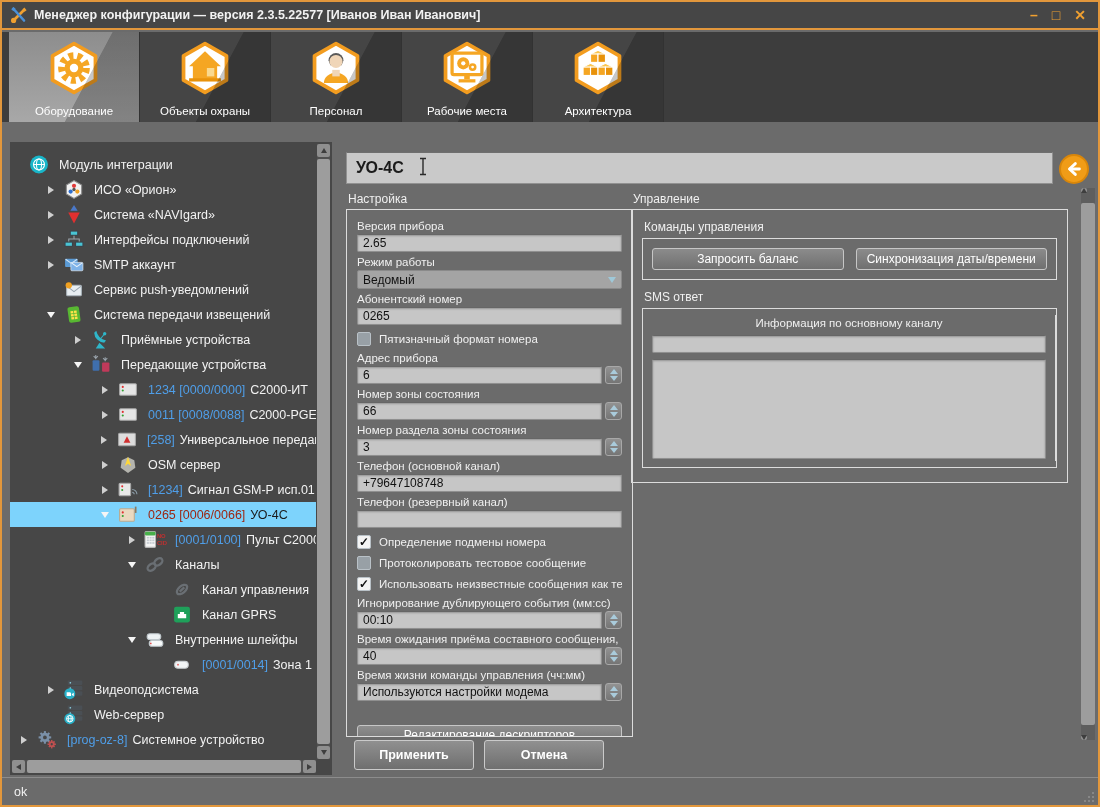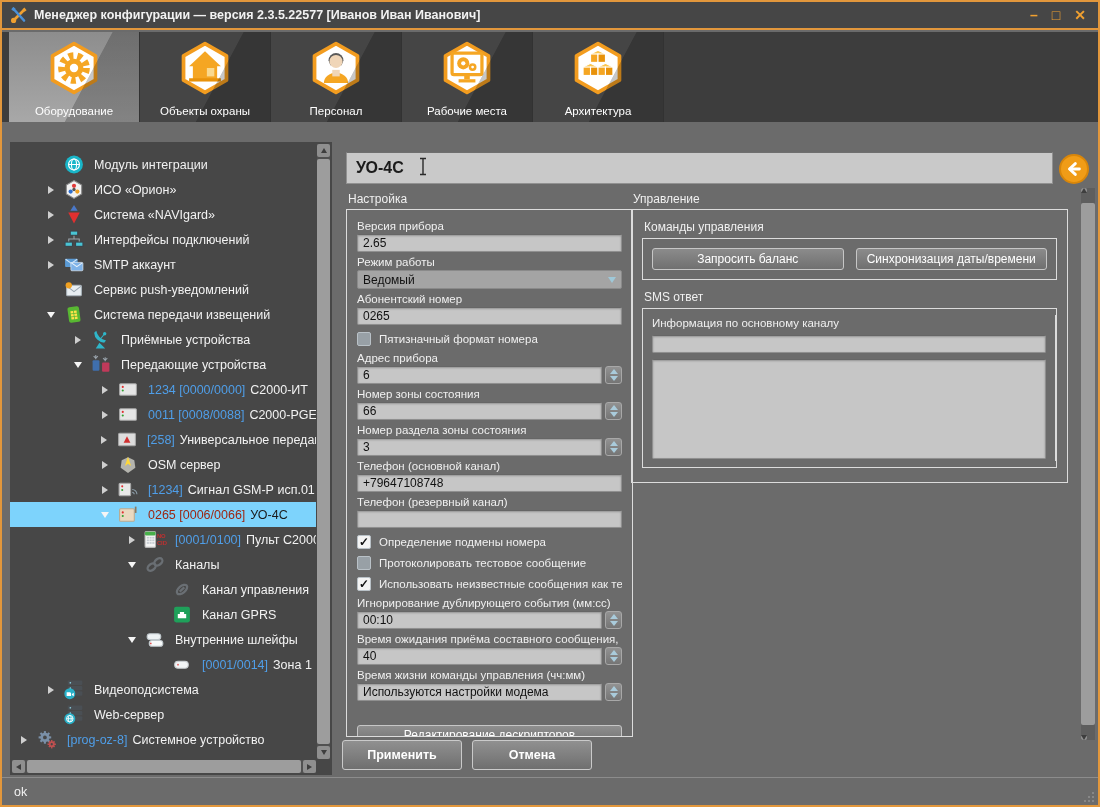--- a/index.html
+++ b/index.html
@@ -97,27 +97,27 @@
     border-radius:3px;color:#fff;font-size:12px;display:flex;align-items:center;
     justify-content:center;margin:24px 0;cursor:pointer;}
   
   .subgrouplabel{color:#f0f0f0;font-size:12px;margin:2px 0 4px 2px;}
   .subbox{border:1px solid #dcdcdc;padding:9px;}
   .cmdrow{display:flex;gap:12px;}
   .cmdbtn{flex:1;height:22px;background:linear-gradient(#8b8b8b,#707070);border:1px solid #c6c6c6;
     border-radius:3px;color:#fff;font-size:12px;display:flex;align-items:center;
     justify-content:center;cursor:pointer;}
   .smsbox{display:flex;padding:0;}
-  .smscol{flex:1;padding:8px 9px;}
+  .smscol{flex:1;padding:8px 9px;text-align:center;}
   .smsdiv{width:1px;background:#dcdcdc;margin:6px 0;}
   .smslabel{color:#f0f0f0;font-size:11.5px;margin-bottom:6px;white-space:nowrap;overflow:hidden;}
   .smsarea{height:100px;background:#c6c6c6;border:1px solid #8f8f8f;border-top-color:#666;
     border-radius:2px;margin-top:6px;box-shadow:inset 0 1px 2px rgba(0,0,0,.25);}
   
-  .footer{position:absolute;left:4px;top:598px;display:flex;gap:10px;}
+  .footer{position:absolute;left:16px;top:598px;display:flex;gap:10px;}
   .bigbtn{width:120px;height:30px;background:linear-gradient(#909090,#6f6f6f);
     border:1px solid #cacaca;border-radius:3px;color:#fff;font-weight:bold;font-size:12.5px;
     display:flex;align-items:center;justify-content:center;cursor:pointer;}
   
   .statusbar{position:absolute;left:0;right:0;bottom:0;height:28px;background:#6b6b6b;
     border-top:1px solid #8c8c8c;display:flex;align-items:center;padding:0 12px;}
   .statusbar .stext{color:#f2f2f2;font-size:12.5px;}
   .grip{position:absolute;right:3px;bottom:3px;width:13px;height:13px;opacity:.8;}
 </style>
 </head>
@@ -200,21 +200,21 @@
               <rect x="30" y="29" width="8" height="9" fill="#f5a623"></rect>
               <rect x="38" y="29" width="8" height="9" fill="#e8920a"></rect>
             </g>
           </svg></span>
         <span class="tlabel">Архитектура</span>
       </div>
     </div>
 
   <div class="treepanel">
     <div class="tree" id="tree">
-        <div class="trow" style="padding-left: 35px;">
+        <div class="trow" style="">
           <span class="texp"></span>
           <span class="ticon"><svg viewBox="0 0 20 20">
               <circle cx="10" cy="10" r="8.5" fill="#19b6c9"></circle>
               <circle cx="10" cy="10" r="5.2" fill="none" stroke="#fff" stroke-width="1.1"></circle>
               <ellipse cx="10" cy="10" rx="2.4" ry="5.2" fill="none" stroke="#fff" stroke-width="1"></ellipse>
               <line x1="4.8" y1="10" x2="15.2" y2="10" stroke="#fff" stroke-width="1"></line>
             </svg></span>
           <span class="tlabeltxt">Модуль интеграции</span>
         </div>
         <div class="trow" style="padding-left: 35px;">

